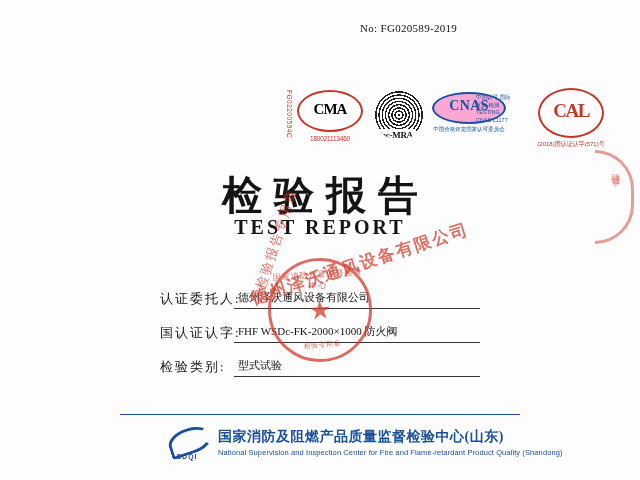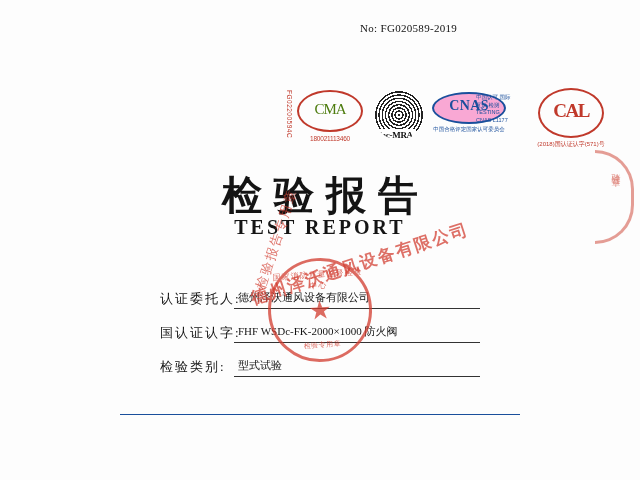--- a/index.html
+++ b/index.html
@@ -69,22 +69,22 @@
     border: 2.5px solid #c0392b;
     border-radius: 50%;
     margin: 0 auto;
     position: relative;
   }
   .cma-oval .cma-text {
     position: absolute;
     left: 0; right: 0;
     top: 9px;
     font-size: 15px;
-    font-weight: normal;
-    color: #4d7c0f;
+    font-weight: bold;
+    color: #000000;
     font-family: "Liberation Serif", serif;
     letter-spacing: -1px;
   }
   .cma-num {
     margin-top: 3px;
     font-size: 6.5px;
     color: #c0392b;
     letter-spacing: -.2px;
   }
 
@@ -488,14 +488,24 @@
     <div class="stamp-top-text">国家消防质量监督检验中心</div>
     <div class="star">★</div>
     <div class="stamp-bottom-text">检验专用章</div>
   </div>
   <div class="stamp-slanted">德州泽沃通风设备有限公司</div>
   <div class="stamp-slanted-2">检验报告专用章</div>
   <div class="stamp-edge"></div>
   <div class="stamp-edge-text">骑缝章</div>
 
   <div class="footer-rule"></div>
+  <div class="footer">
+    <div class="sdqi-logo">
+      <div class="sdqi-mark">
+        <div class="swoosh"></div>
+      </div>
+      <div class="sdqi-text">SDQI</div>
+    </div>
+    <div class="footer-cn">国家消防及阻燃产品质量监督检验中心(山东)</div>
+    <div class="footer-en">National Supervision and Inspection Center for Fire and Flame-retardant Product Quality (Shandong)</div>
+  </div>
 
 </div>
 
 </body></html>

